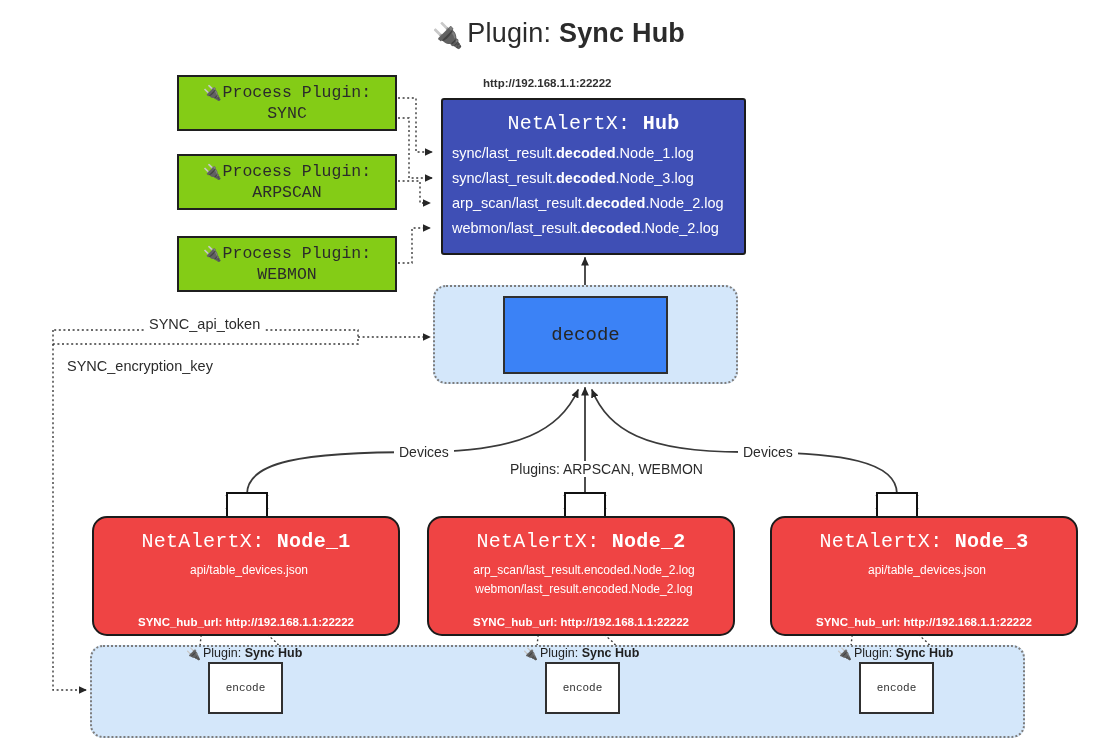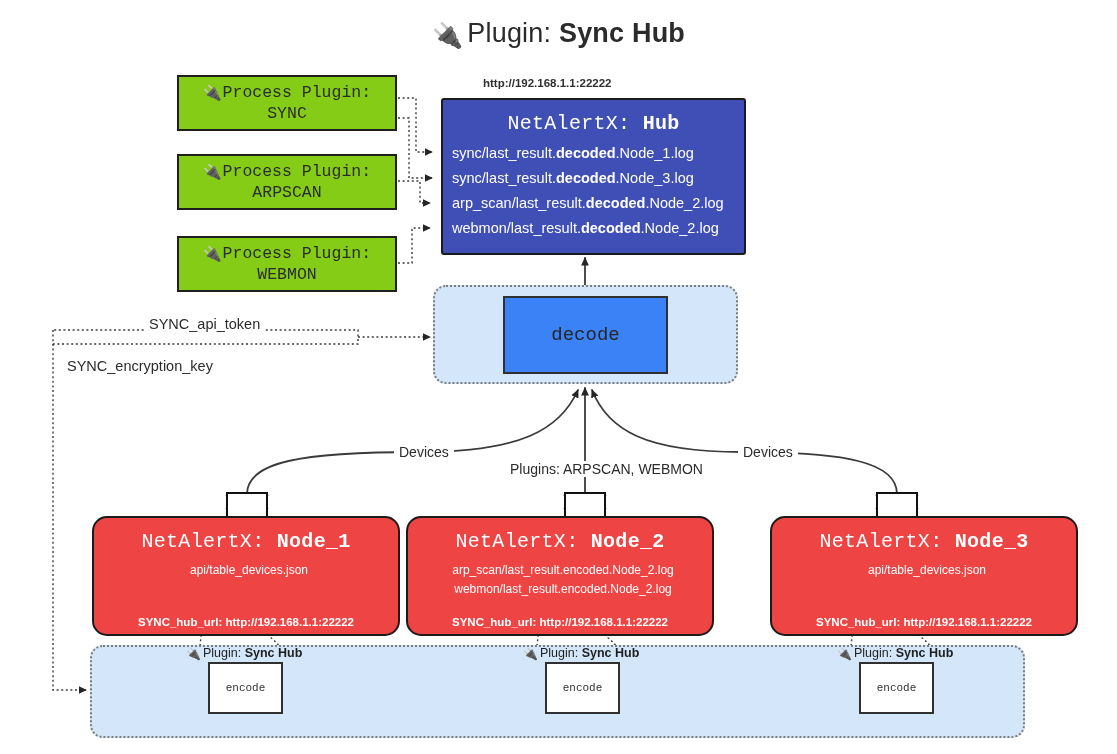--- a/index.html
+++ b/index.html
@@ -197,21 +197,21 @@
   <div class="node" style="left:92px;top:516px;">
     <div class="ntitle">
       <span>NetAlertX:</span> <b>Node_1</b>
     </div>
     <div class="nlines">
       <div class="nline">api/table_devices.json</div>
     </div>
     <div class="nfoot">SYNC_hub_url: http://192.168.1.1:22222</div>
   </div>
 
-  <div class="node" style="left:406px;top:516px;">
+  <div class="node" style="left:427px;top:516px;">
     <div class="ntitle">
       <span>NetAlertX:</span> <b>Node_2</b>
     </div>
     <div class="nlines">
       <div class="nline">arp_scan/last_result.encoded.Node_2.log</div>
       <div class="nline">webmon/last_result.encoded.Node_2.log</div>
     </div>
     <div class="nfoot">SYNC_hub_url: http://192.168.1.1:22222</div>
   </div>
 

